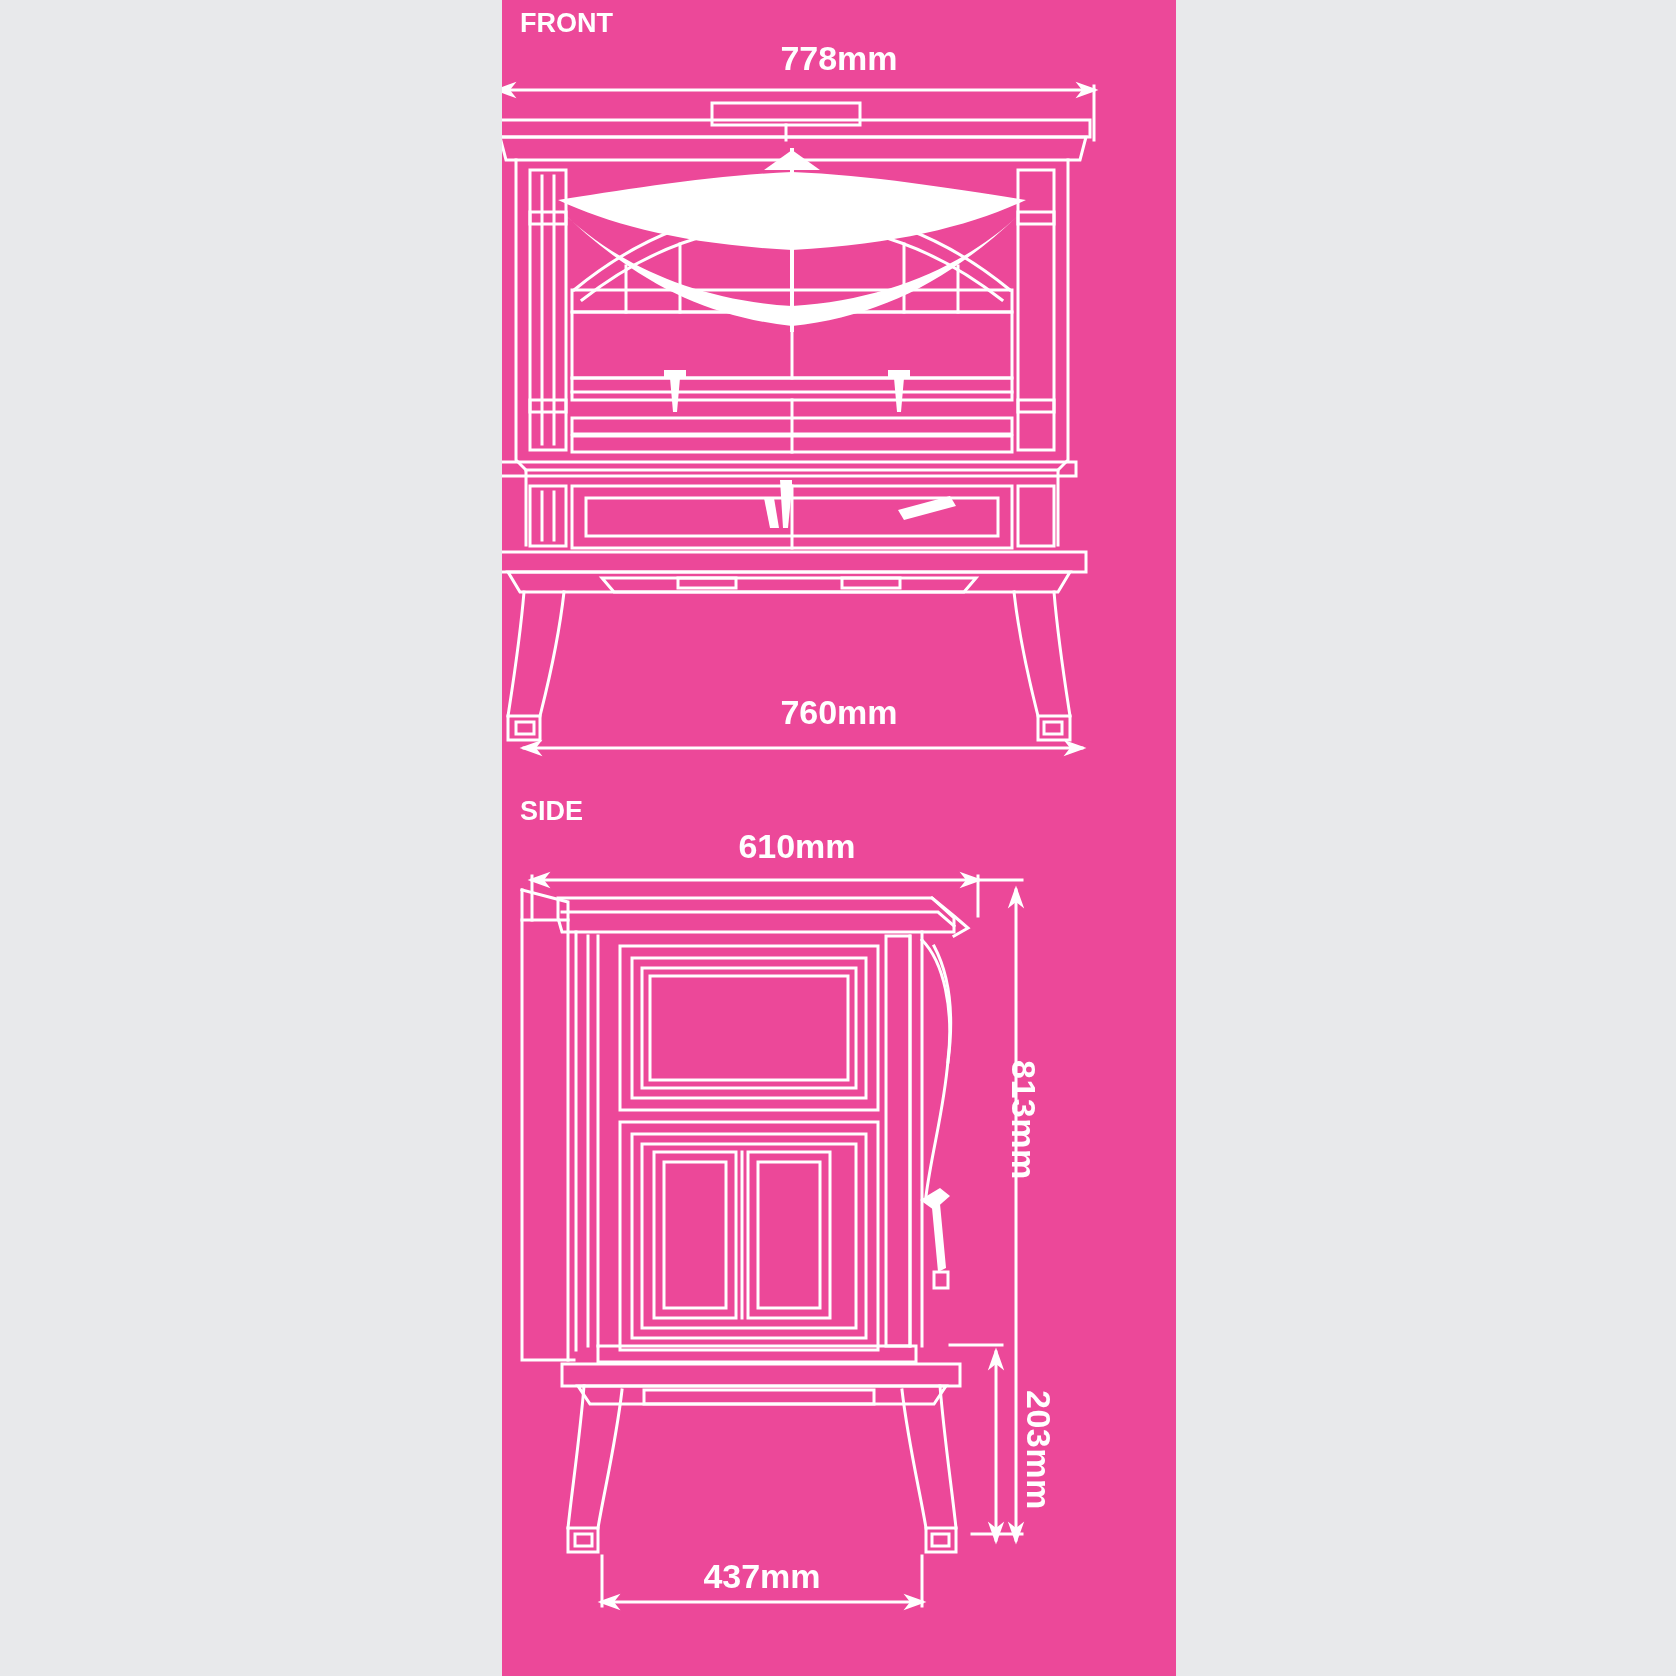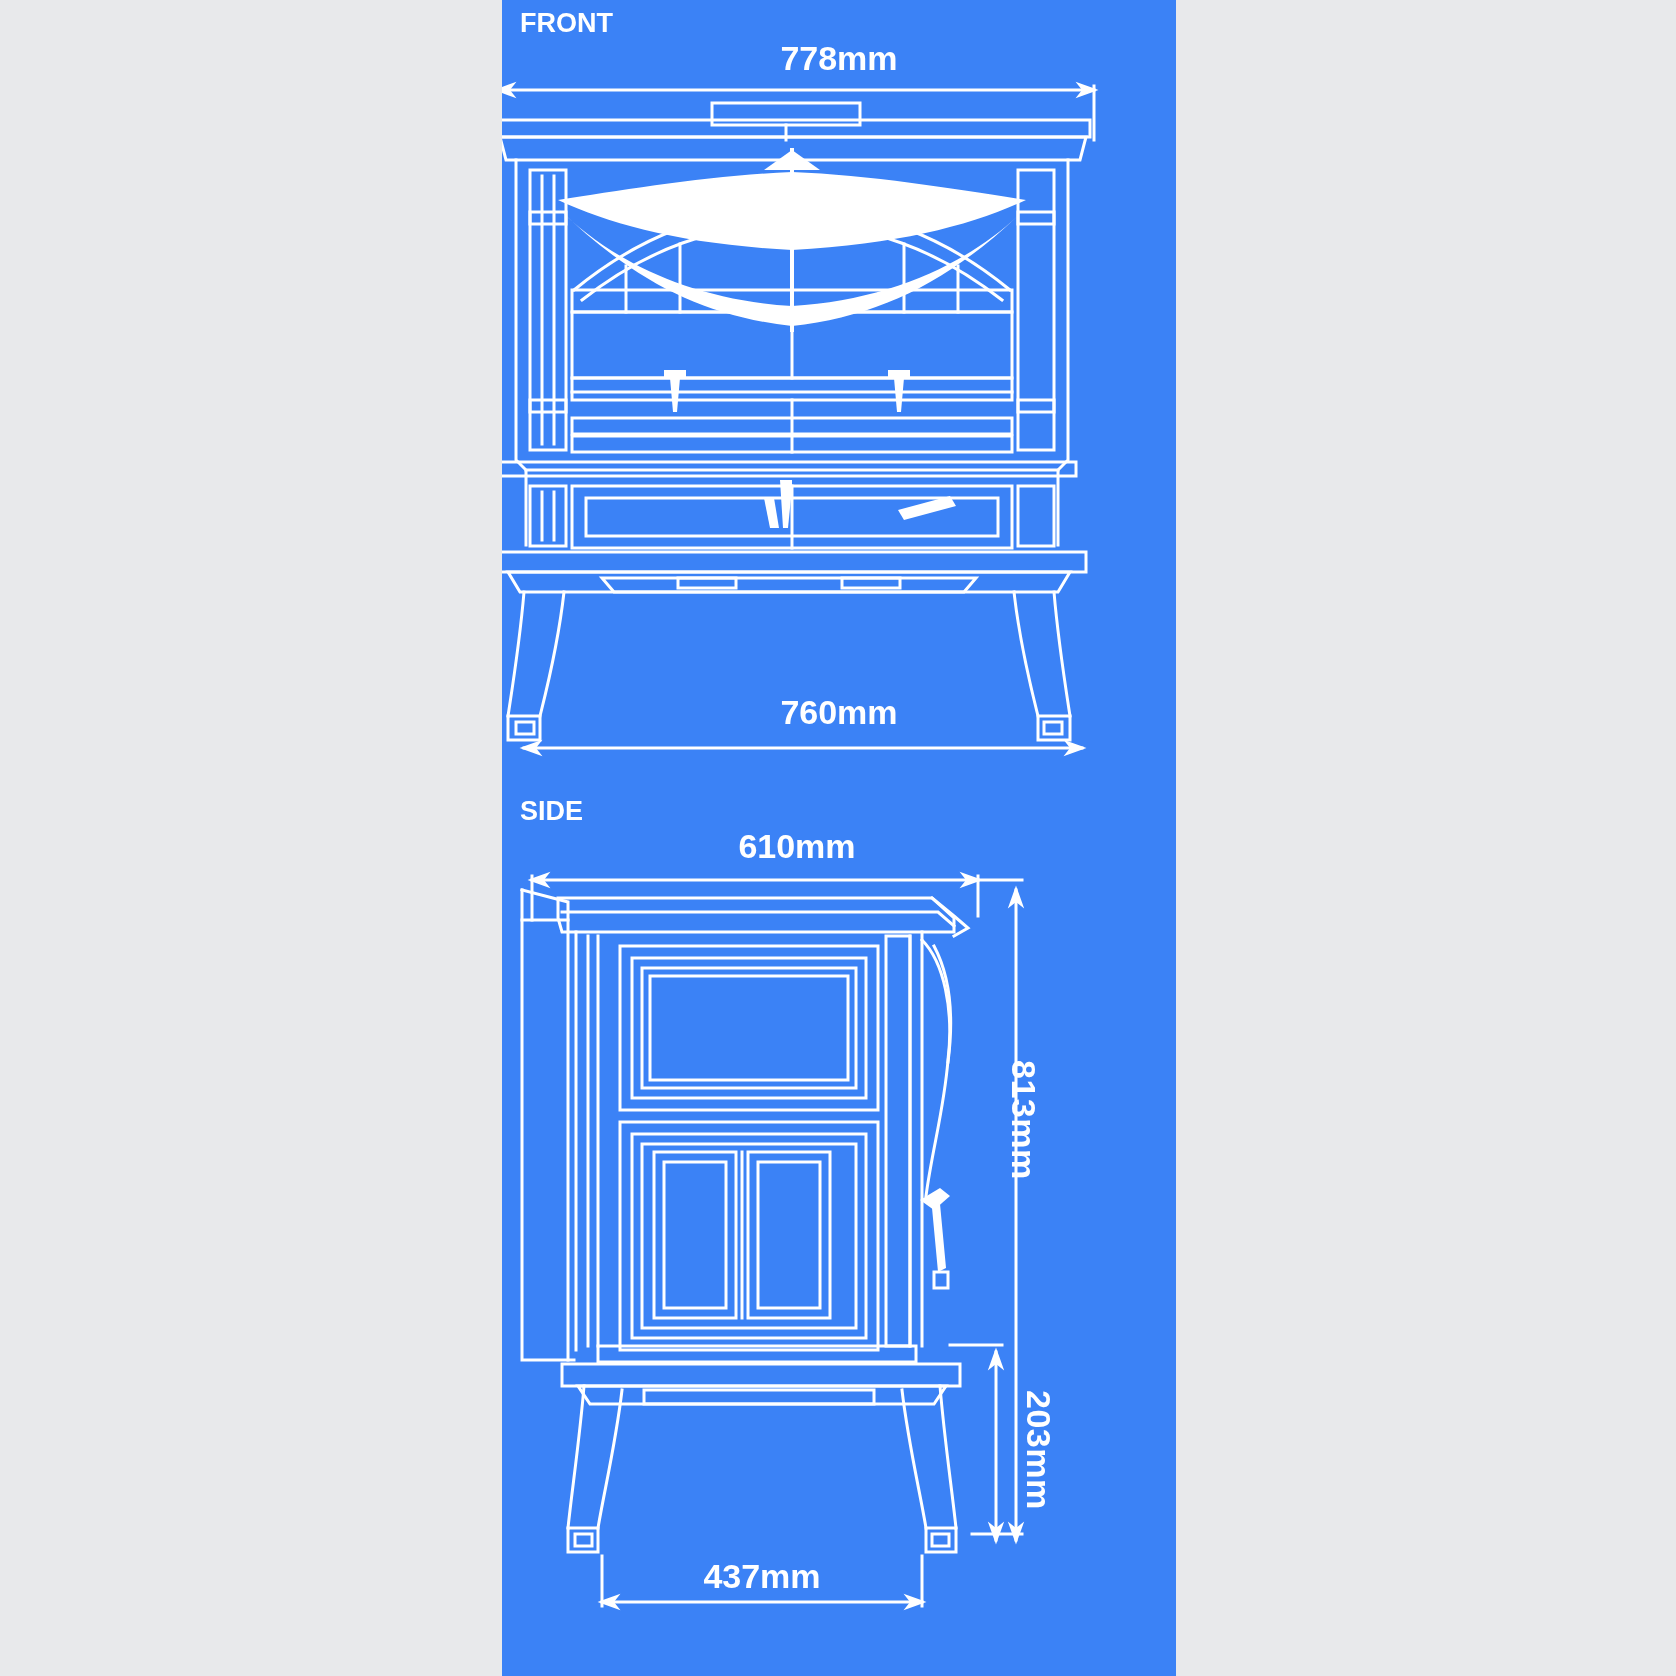--- a/index.html
+++ b/index.html
@@ -1,19 +1,19 @@
 <!DOCTYPE html>
 <html><head>
 <meta charset="utf-8">
 <style>
   html,body{margin:0;padding:0;background:#e8e9eb;}
   body{width:1676px;height:1676px;overflow:hidden;
        font-family:"Liberation Sans",sans-serif;}
   #stage{position:relative;width:1676px;height:1676px;background:#e8e9eb;}
-  #panel{position:absolute;left:502px;top:0;width:674px;height:1676px;background:#3b82f6;}
+  #panel{position:absolute;left:502px;top:0;width:674px;height:1676px;background:#ec4899;}
   #panel svg{display:block;}
   .vlabel{position:absolute;color:#ffffff;font-weight:bold;letter-spacing:.5px;}
 </style>
 </head>
 <body>
 
 <div id="stage">
   <div id="panel">
 
     <svg width="674" height="1676" viewBox="0 0 674 1676">

